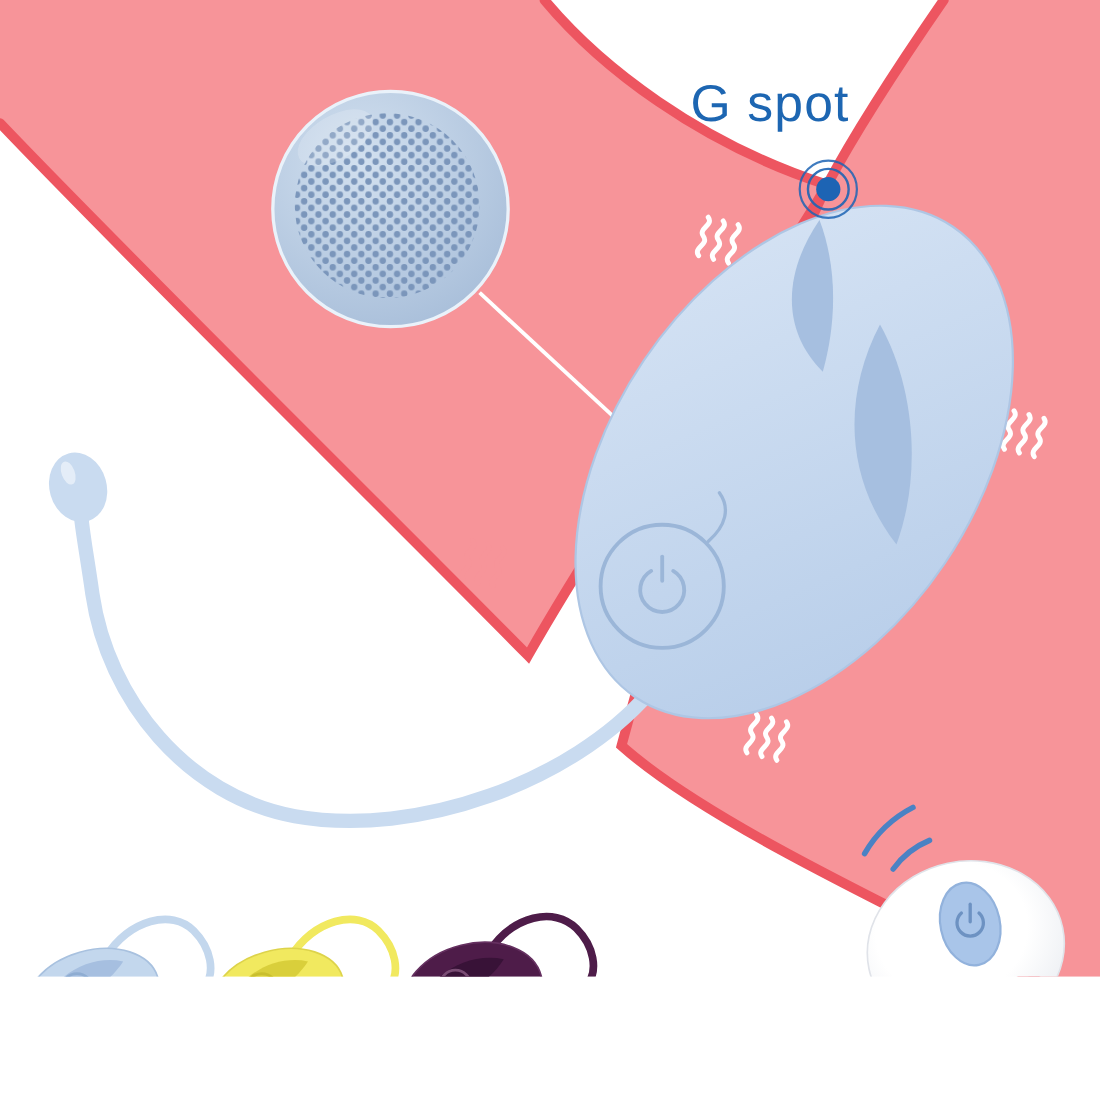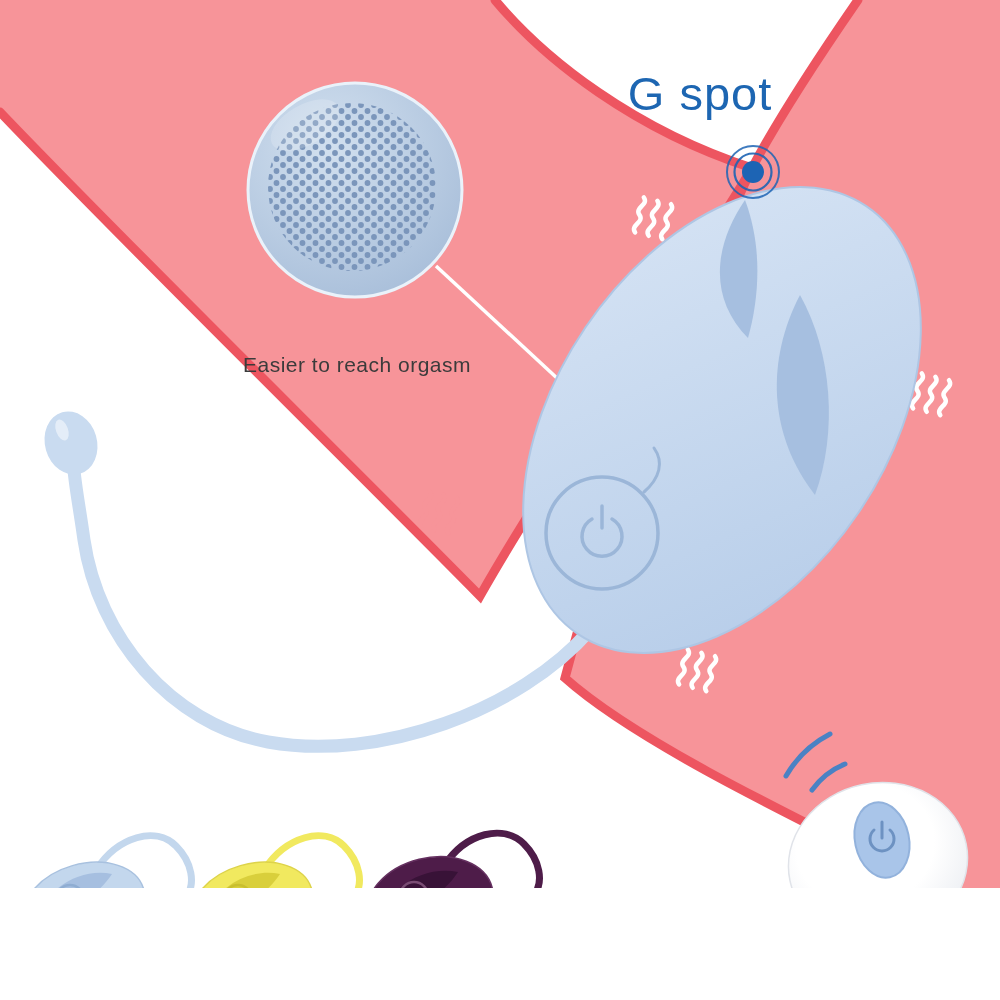--- a/index.html
+++ b/index.html
@@ -147,15 +147,14 @@
     <path d="M444,866 C466,832 504,824 524,844 C540,860 544,882 534,895" fill="none" stroke-linecap="round" style="stroke:var(--variant-purple,#4e1c49);stroke-width:7"></path>
     <circle cx="534" cy="895" r="5" style="fill:var(--variant-purple,#4e1c49)"></circle>
     <ellipse cx="430" cy="903" rx="64" ry="45" transform="rotate(-14 430 903)" style="fill:var(--variant-purple,#4e1c49);stroke:#653060;stroke-width:1.5"></ellipse>
     <path d="M382,914 C394,882 428,866 458,872 C442,897 412,912 382,914 Z" style="fill:var(--variant-purple-shade,#381237)"></path>
     <circle cx="414" cy="896" r="14" fill="none" style="stroke:#7a4d74;stroke-width:2.5"></circle>
     <line x1="416" y1="896" x2="425" y2="896" style="stroke:#7a4d74;stroke-width:2.5" stroke-linecap="round"></line>
   </g>
 </svg>
 
 <div class="overlay g-spot-label">G spot</div>
-<div class="overlay caption caption-2">Easier to reach orgasm</div>
 
 </div>
 
 </body></html>

